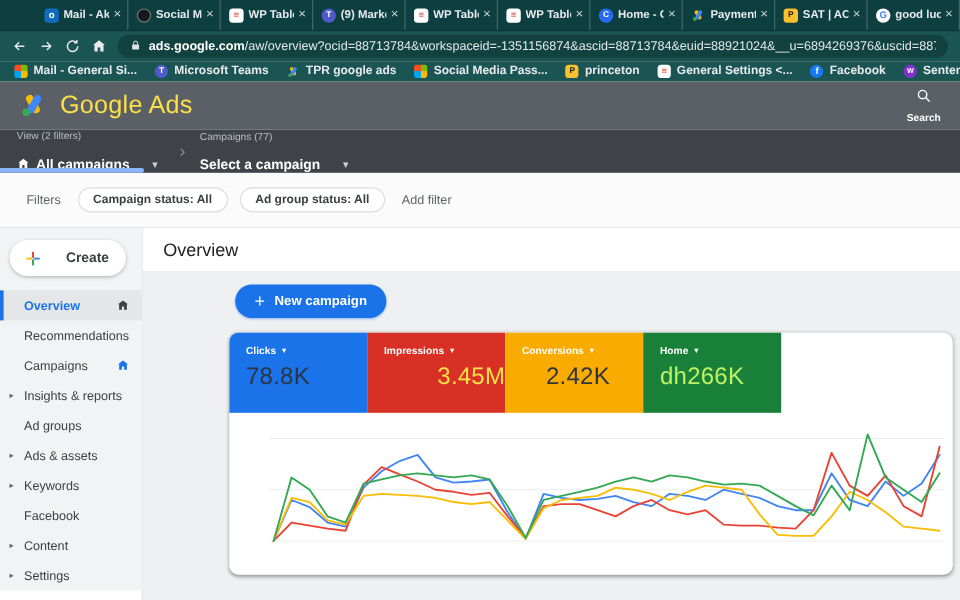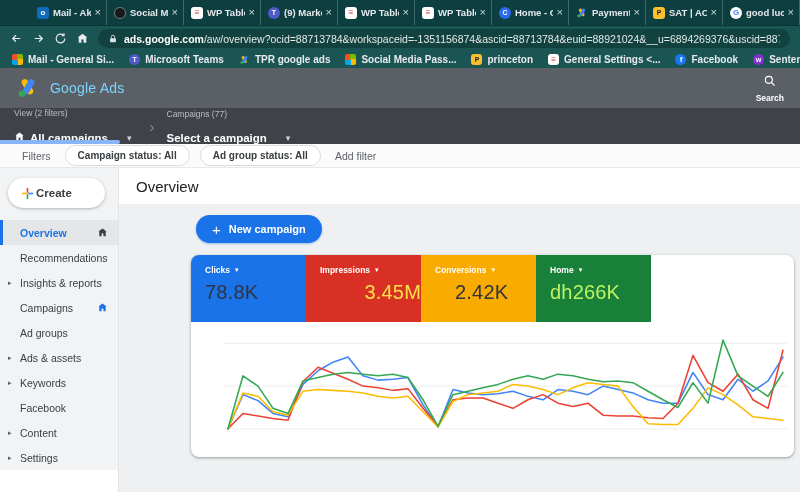--- a/index.html
+++ b/index.html
@@ -34,45 +34,45 @@
   .url b{font-weight:bold;color:#fff;}
 
   .bookmarks{height:17px;background:#1a5553;display:flex;align-items:center;gap:15px;
     padding:0 12px;overflow:hidden;white-space:nowrap;}
   .bitem{display:inline-flex;align-items:center;gap:5px;color:#e8eaed;font-size:10px;font-weight:600;flex:none;}
   .bitem .fav{width:11px;height:11px;}
 
   
   .adshead{height:40px;background:#5b6067;display:flex;align-items:center;padding:0 16px;}
   .adslogo{width:24px;height:24px;margin-right:10px;}
-  .adstitle{color:#7dd3fc;font-size:14px;letter-spacing:.2px;}
+  .adstitle{color:#fde047;font-size:21px;letter-spacing:.2px;}
   .searchbox{margin-left:auto;display:flex;flex-direction:column;align-items:center;color:#fff;cursor:pointer;}
   .searchbox .slabel{font-size:8.5px;margin-top:1px;font-weight:600;}
 
   
   .ctxnav{height:36px;background:#3f4349;position:relative;display:flex;align-items:center;padding:0 14px;}
   .ctxgroup{display:flex;flex-direction:column;justify-content:center;gap:13px;cursor:pointer;}
   .ctxcaption{color:#b9bdc2;font-size:8.5px;}
   .ctxvalue{color:#fff;font-size:11.5px;font-weight:600;display:flex;align-items:center;gap:5px;}
   .ctxcaret{color:#cfd3d8;font-size:9px;margin-left:14px;}
   .ctxsep{color:#8a8f95;font-size:15px;margin:0 12px 0 18px;}
   .hscroll{position:absolute;left:0;bottom:0;width:120px;height:4px;background:#8ab4f8;border-radius:0 3px 3px 0;}
 
   
-  .filtersrow{height:24px;background:#fbfbfb;border-bottom:1px solid #e6e8ea;display:flex;align-items:center;padding:0 22px;gap:10px;}
+  .filtersrow{height:46px;background:#fbfbfb;border-bottom:1px solid #e6e8ea;display:flex;align-items:center;padding:0 22px;gap:10px;}
   .flabel{color:#5f6368;font-size:10.5px;margin-right:4px;}
   .chip{border:1px solid #dadce0;background:#fff;border-radius:13px;padding:4px 12px;
     font-size:10px;font-weight:600;color:#3c4043;cursor:pointer;}
   .addfilter{color:#5f6368;font-size:10.5px;margin-left:4px;cursor:pointer;}
 
   
   .bodywrap{display:flex;height:324px;background:#fff;}
   .sidebar{width:118px;flex:none;background:#f1f3f4;height:302px;position:relative;}
   .createbtn{position:absolute;left:8px;top:10px;width:97px;height:30px;background:#fff;border:none;
-    border-radius:16px;display:flex;align-items:center;gap:1px;padding:0 12px;cursor:pointer;
+    border-radius:16px;display:flex;align-items:center;gap:20px;padding:0 12px;cursor:pointer;
     box-shadow:0 1px 3px rgba(60,64,67,.35);font-size:11.5px;font-weight:600;color:#3c4043;}
   .sbnav{position:absolute;top:52px;left:0;right:0;}
   .sbitem{height:25px;display:flex;align-items:center;padding-left:20px;padding-right:10px;
     font-size:10.5px;color:#3c4043;position:relative;cursor:pointer;}
   .sbitem.sel{background:#e4e6e7;color:#1a73e8;font-weight:600;}
   .sbitem.sel::before{content:"";position:absolute;left:0;top:0;bottom:0;width:3px;background:#1a73e8;}
   .exp{position:absolute;left:8px;font-size:7px;color:#5f6368;}
   .sblabel{flex:1;overflow:hidden;white-space:nowrap;}
   .sbhome{display:flex;align-items:center;}
   .sbhome.dark svg{fill:#3c4043;} .sbhome.blue svg{fill:#1a73e8;}
@@ -304,30 +304,30 @@
             <span class="sbhome dark">
               <svg viewBox="0 0 24 24" width="11" height="11">
                 <path d="M12 3 3 10h2v10h5v-6h4v6h5V10h2z"></path>
               </svg>
             </span>
           </div>
           <div class="sbitem">
             <span class="sblabel">Recommendations</span>
           </div>
           <div class="sbitem">
-            <span class="exp">▸</span>
-            <span class="sblabel">Insights &amp; reports</span>
-          </div>
-          <div class="sbitem">
             <span class="sblabel">Campaigns</span>
             <span class="sbhome blue">
               <svg viewBox="0 0 24 24" width="11" height="11">
                 <path d="M12 3 3 10h2v10h5v-6h4v6h5V10h2z"></path>
               </svg>
             </span>
+          </div>
+          <div class="sbitem">
+            <span class="exp">▸</span>
+            <span class="sblabel">Insights &amp; reports</span>
           </div>
           <div class="sbitem">
             <span class="sblabel">Ad groups</span>
           </div>
           <div class="sbitem">
             <span class="exp">▸</span>
             <span class="sblabel">Ads &amp; assets</span>
           </div>
           <div class="sbitem">
             <span class="exp">▸</span>

